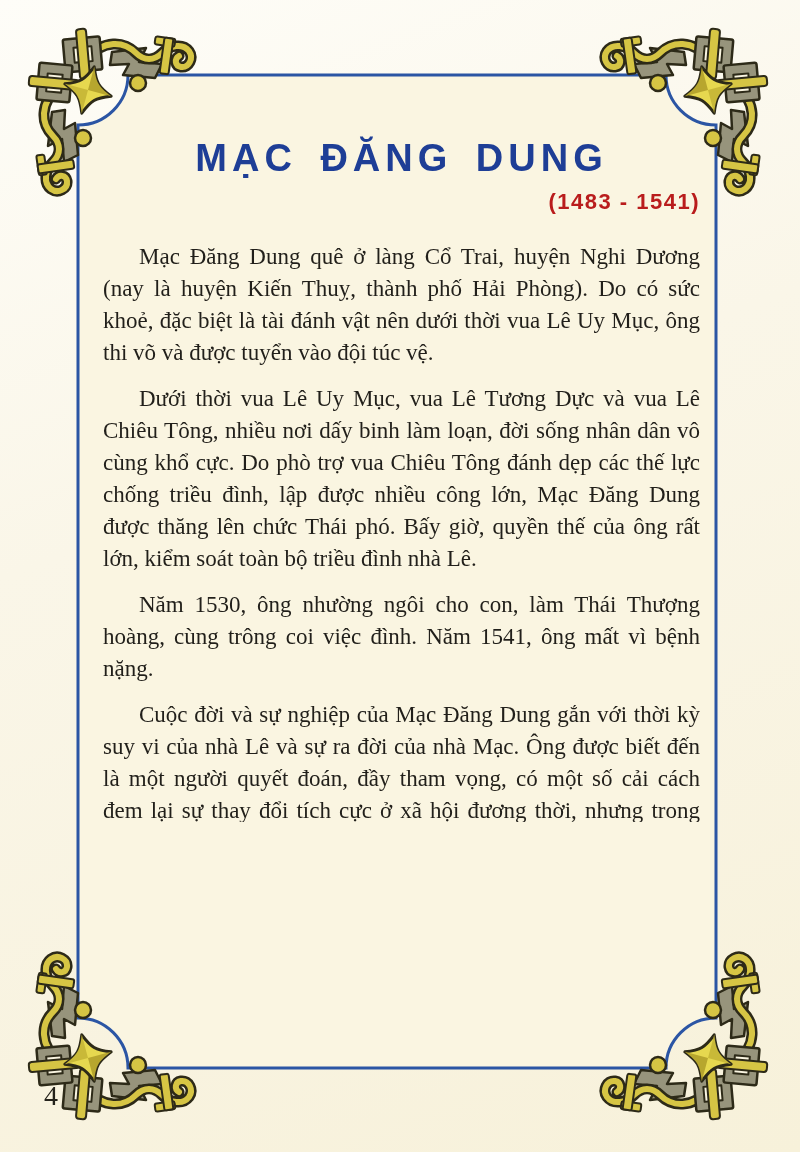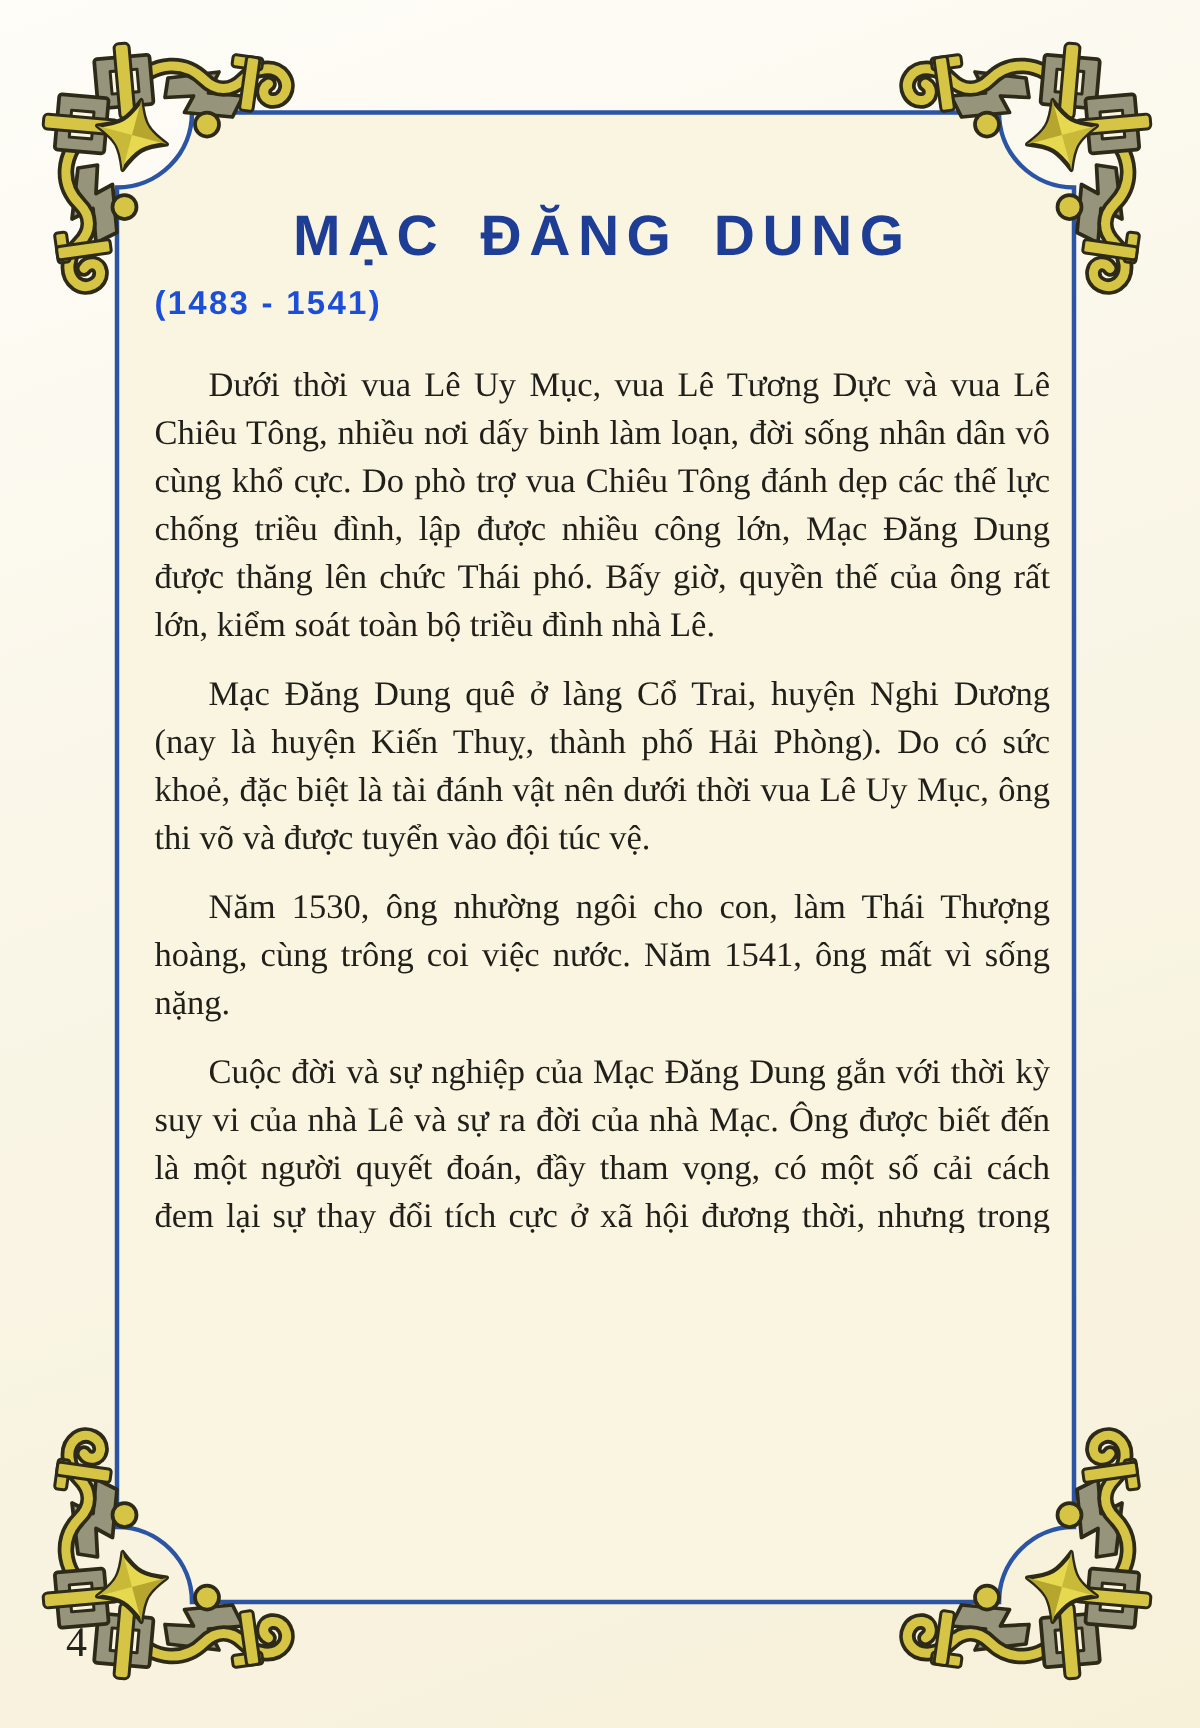--- a/index.html
+++ b/index.html
@@ -24,22 +24,22 @@
     position:absolute;left:78px;top:75px;width:638px;height:747px;
     box-sizing:border-box;padding:62px 16px 0 25px;overflow:hidden;
   }
   .page-title{
     font-family:"Liberation Sans",sans-serif;font-weight:bold;
     font-size:38px;line-height:1.15;letter-spacing:5px;word-spacing:8px;
     color:var(--title-color);text-align:center;margin:0;
   }
   .page-subtitle{
     font-family:"Liberation Sans",sans-serif;font-weight:bold;
-    font-size:22px;letter-spacing:1.5px;color:#1d4ed8;
-    text-align:left;margin:8px 0 0;
+    font-size:22px;letter-spacing:1.5px;color:#b91c1c;
+    text-align:right;margin:8px 0 0;
   }
   .body-text{margin-top:26px;}
   .body-text p{
     font-size:23px;line-height:32px;text-align:justify;text-indent:36px;
     margin:0 0 14px;color:var(--text-color);
   }
   .page-number{
     position:absolute;left:44px;top:1080px;
     font-size:28px;color:#25231c;
   }
@@ -109,20 +109,20 @@
     <use href="#corner-ornament" xlink:href="#corner-ornament"></use>
   </svg>
 <svg class="ornament br">
     <use href="#corner-ornament" xlink:href="#corner-ornament"></use>
   </svg>
 
 <div class="content">
   <h1 class="page-title">MẠC ĐĂNG DUNG</h1>
   <div class="page-subtitle">(1483 - 1541)</div>
   <div class="body-text">
+    <p>Mạc Đăng Dung quê ở làng Cổ Trai, huyện Nghi Dương (nay là huyện Kiến Thuỵ, thành phố Hải Phòng). Do có sức khoẻ, đặc biệt là tài đánh vật nên dưới thời vua Lê Uy Mục, ông thi võ và được tuyển vào đội túc vệ.</p>
     <p>Dưới thời vua Lê Uy Mục, vua Lê Tương Dực và vua Lê Chiêu Tông, nhiều nơi dấy binh làm loạn, đời sống nhân dân vô cùng khổ cực. Do phò trợ vua Chiêu Tông đánh dẹp các thế lực chống triều đình, lập được nhiều công lớn, Mạc Đăng Dung được thăng lên chức Thái phó. Bấy giờ, quyền thế của ông rất lớn, kiểm soát toàn bộ triều đình nhà Lê.</p>
-    <p>Mạc Đăng Dung quê ở làng Cổ Trai, huyện Nghi Dương (nay là huyện Kiến Thuỵ, thành phố Hải Phòng). Do có sức khoẻ, đặc biệt là tài đánh vật nên dưới thời vua Lê Uy Mục, ông thi võ và được tuyển vào đội túc vệ.</p>
-    <p>Năm 1530, ông nhường ngôi cho con, làm Thái Thượng hoàng, cùng trông coi việc nước. Năm 1541, ông mất vì sống nặng.</p>
+    <p>Năm 1530, ông nhường ngôi cho con, làm Thái Thượng hoàng, cùng trông coi việc đình. Năm 1541, ông mất vì bệnh nặng.</p>
     <p>Cuộc đời và sự nghiệp của Mạc Đăng Dung gắn với thời kỳ suy vi của nhà Lê và sự ra đời của nhà Mạc. Ông được biết đến là một người quyết đoán, đầy tham vọng, có một số cải cách đem lại sự thay đổi tích cực ở xã hội đương thời, nhưng trong thời gian trị vì, ông cũng mắc phải một số việc làm đáng chê trách.</p>
   </div>
 </div>
 
 <div class="page-number">4</div>
 
 </body></html>

